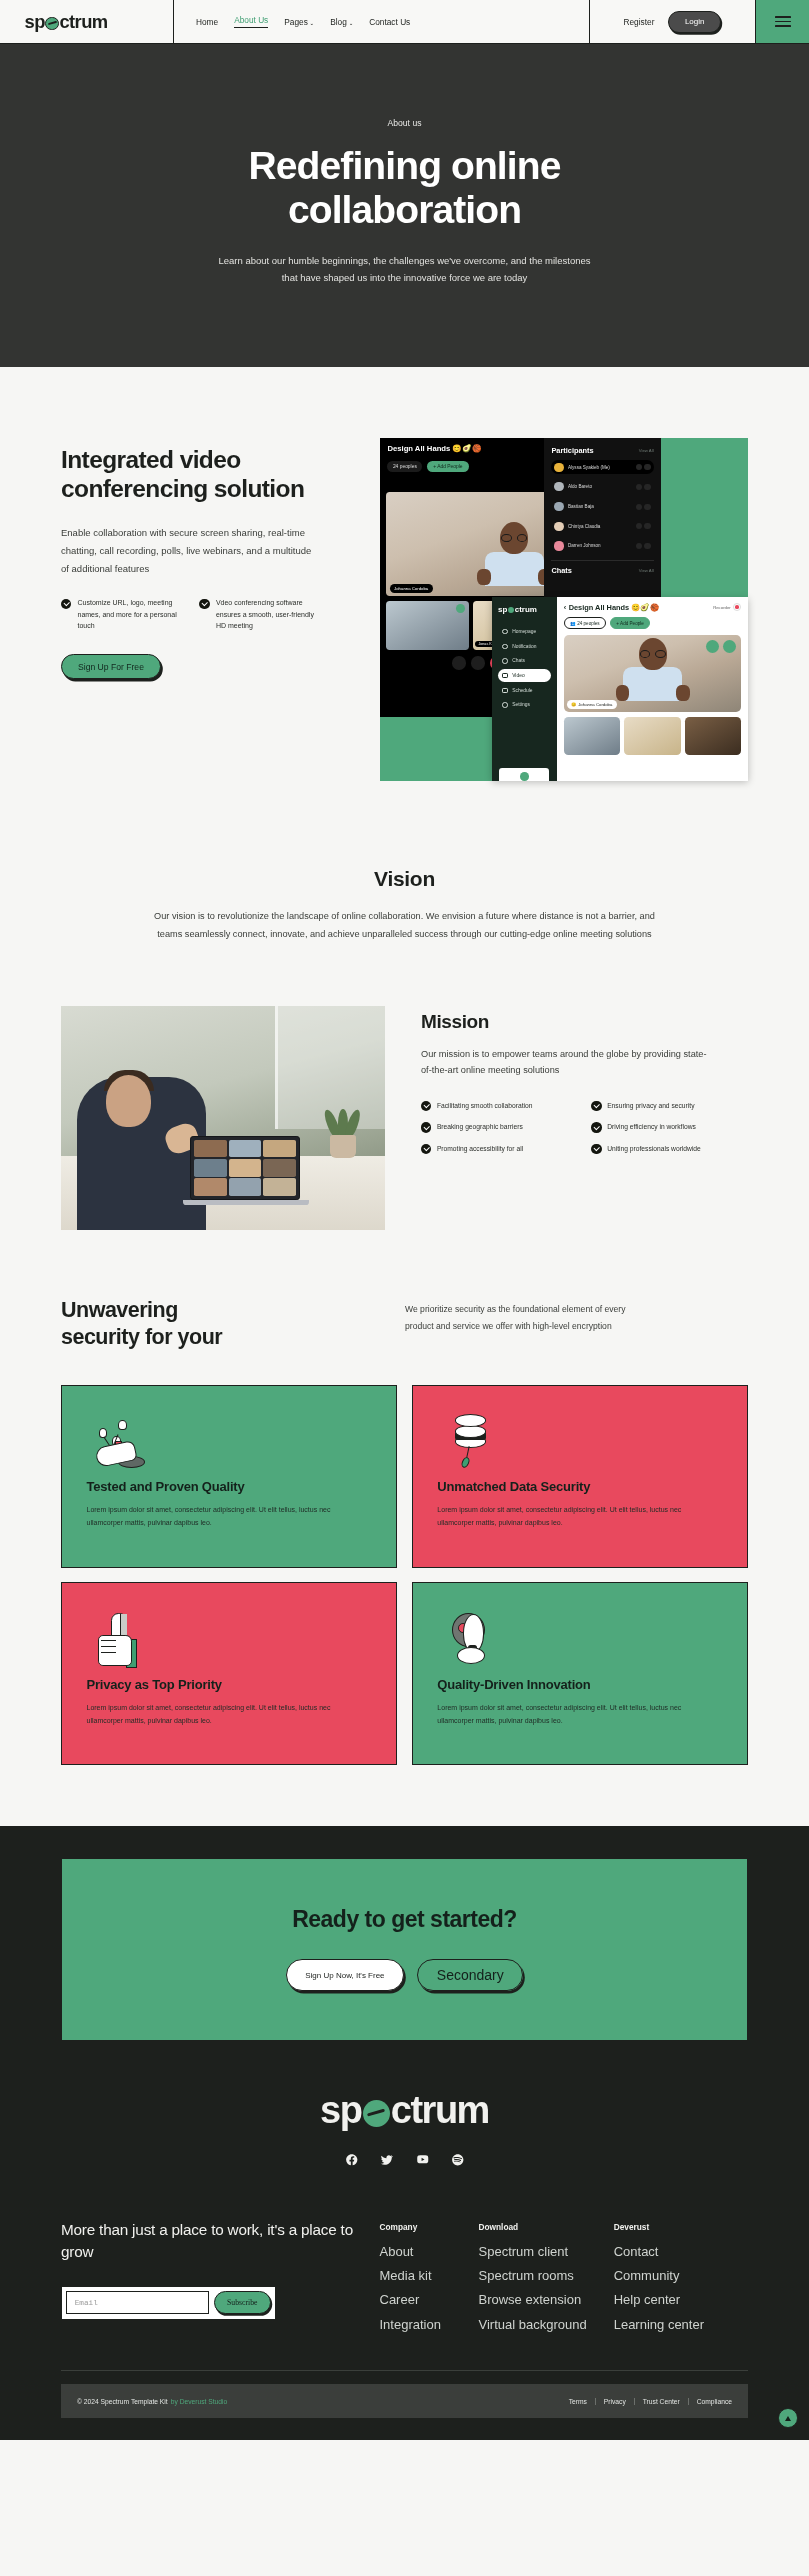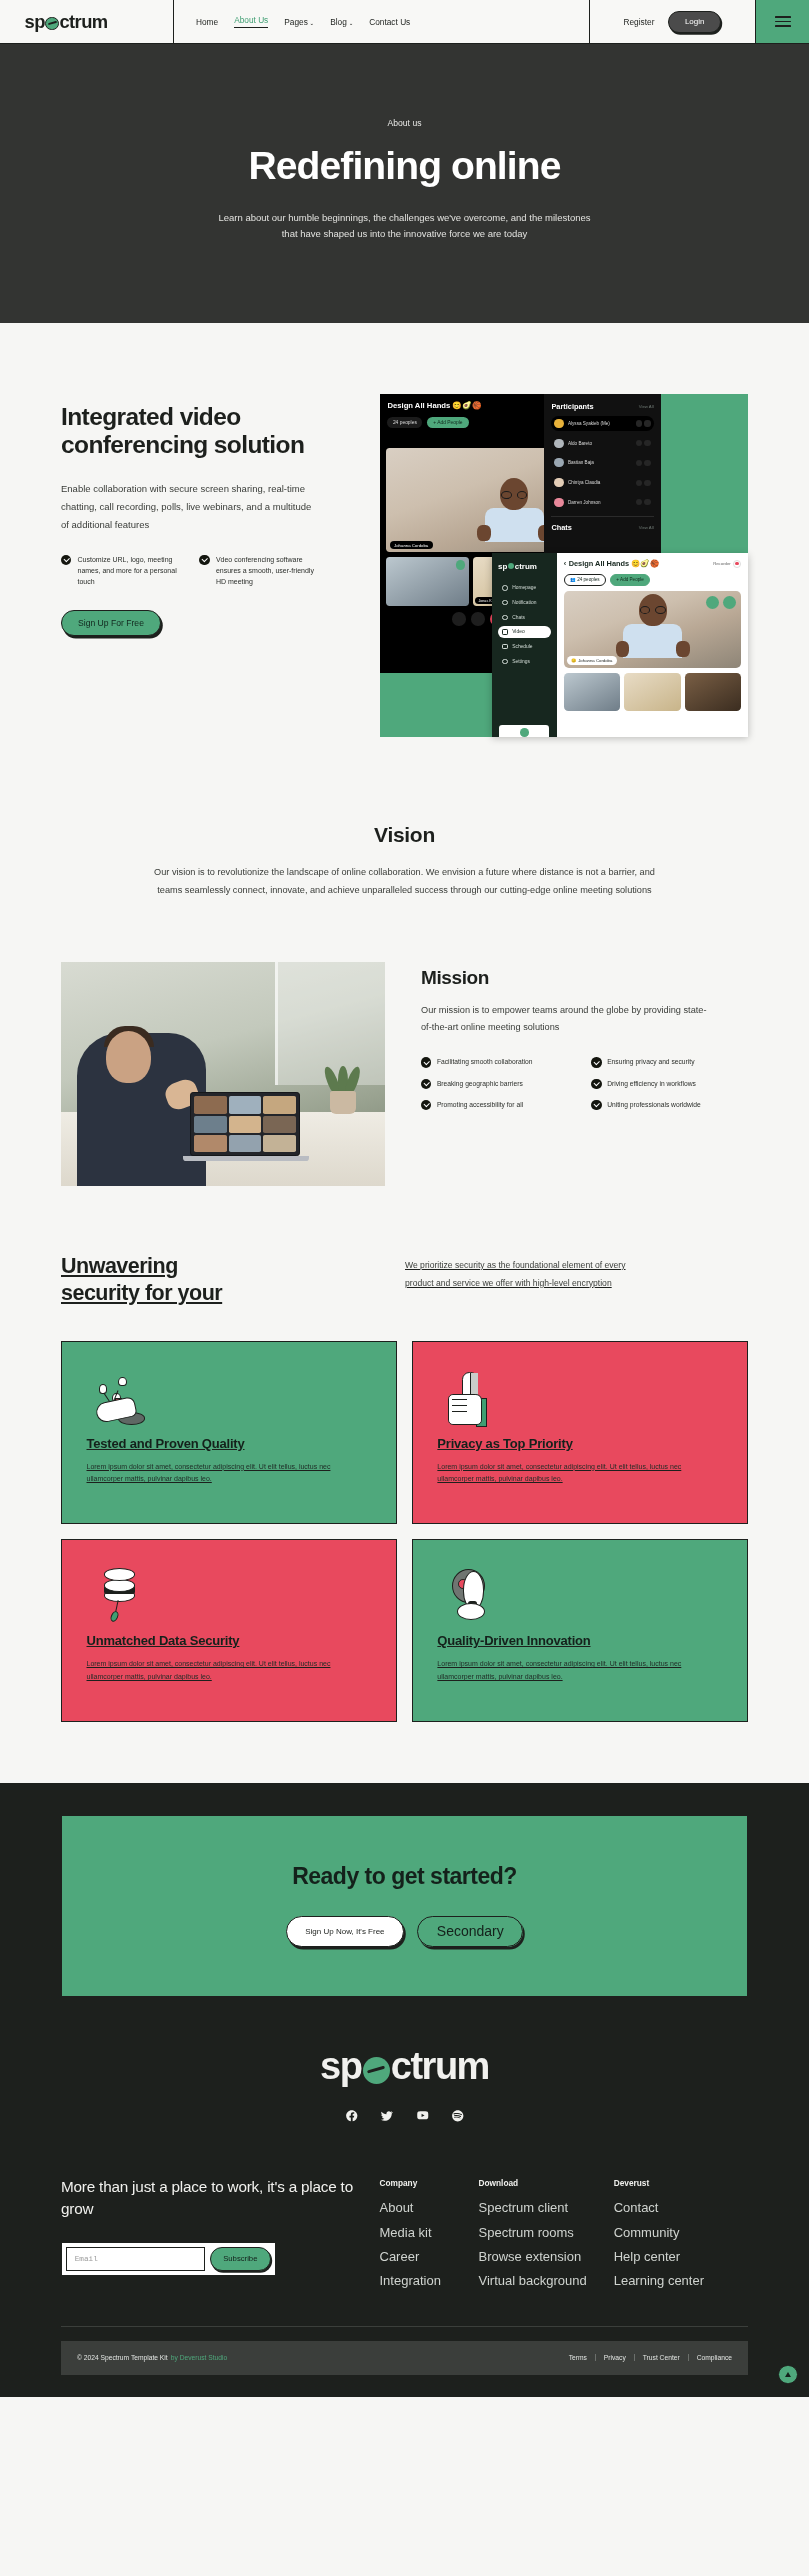--- a/index.html
+++ b/index.html
@@ -178,21 +178,21 @@
   .mi-plant .lf{position:absolute;bottom:19.6px;width:9.8px;height:29px;background:#5d7a4e;border-radius:50% 50% 40% 40%;}
   .mi-window{position:absolute;right:0;top:0;width:110px;height:123px;background:rgba(255,255,255,.35);
     border-left:3.1px solid rgba(255,255,255,.6);}
   .mission-text{ flex:1; padding-top:4.9px;}
   .mission-text h2{font-size:19px;font-weight:bold;letter-spacing:-0.4px;}
   .mission-text > p{margin-top:13px;font-size:9.2px;line-height:1.78;color:#3a3d39;max-width:288px;}
   .mission-checks{display:grid;grid-template-columns:1fr 1fr;gap:9.8px 13.5px;margin-top:21px;}
   .mcheck{display:flex;align-items:center;gap:5.5px;font-size:6.7px;color:#2b2e2a;}
 
   
-  .security{ background:#f6f6f4; padding:67px 0 61px;text-decoration:underline;}
+  .security{ background:#f6f6f4; padding:67px 0 61px;}
   .sec-head{display:flex; gap:37px; align-items:flex-start;}
   .sec-head h2{font-size:21.5px;line-height:1.25;font-weight:bold;letter-spacing:-0.5px;width:307px;}
   .sec-head p{flex:1;font-size:8.6px;line-height:2.05;color:#3a3d39;padding-top:3.7px;max-width:245px;}
   .cards{display:grid;grid-template-columns:1fr 1fr;gap:14.7px;margin-top:34px;}
   .card{ border:1.2px solid #1d201d; padding:26px 24.5px 28px; min-height:183px;}
   .card.green{background:#4fa87c;}
   .card.red{background:#e8495e;}
   .card-icon{height:64px; position:relative;}
   .card h3{font-size:13px;font-weight:bold;letter-spacing:-0.2px;color:#14211b;margin-top:3.7px;}
   .card p{margin-top:9.8px;font-size:7px;line-height:1.85;color:#1f2b25;max-width:258px;}
@@ -249,21 +249,21 @@
 
   .foot-main{ display:flex; gap:24.5px; padding:53px 0 0; align-items:flex-start;}
   .foot-left{ width:294px;}
   .foot-left h3{font-size:15.3px;line-height:1.45;color:#f1f1ee;font-weight:normal;letter-spacing:-0.2px;}
   .subscribe{ margin-top:22px; background:#fff; border:1.2px solid #1d201d; padding:4.3px;
     display:flex; align-items:center; gap:4.9px; width:215px;}
   .subscribe input{ flex:1; border:0.9px solid #1d201d; padding:6.7px 7.4px; font-size:7.7px;
     font-family:Liberation Mono, monospace; outline:none; background:#fff;}
   .subscribe input::placeholder{color:#9a9a9a;}
   .sub-btn{background:#4fa87c;color:#14211b;border:1.2px solid #1d201d;border-radius:13.5px;padding:6.1px 12.3px;
-    font-size:7.7px;box-shadow:1.2px 1.8px 0 #1d201d;cursor:pointer;white-space:nowrap;}
+    font-size:7.7px;box-shadow:1.2px 1.8px 0 #1d201d;cursor:pointer;white-space:nowrap;font-family:Liberation Serif, serif;}
   .foot-cols{ flex:1; display:flex; gap:27px; padding-top:2.5px;}
   .fcol{ min-width:72px;}
   .fcol h4{ font-size:8.3px; color:#f1f1ee; margin-bottom:12.3px; font-weight:bold;}
   .fcol a{ display:block; font-size:13px; color:#cfd3cf; text-decoration:none; margin-bottom:9.2px; cursor:pointer;}
 
   .foot-divider{ border-top:0.6px solid #3b3f3b; margin-top:29px;}
   .foot-bottom{ background:#3b3e3b; margin-top:13.5px; display:flex; align-items:center;
     justify-content:space-between; padding:13.5px 16px; font-size:6.7px; color:#e3e6e3;}
   .foot-bottom .by{color:#4fa87c; margin-left:3.1px;}
   .legal{display:flex;align-items:center;gap:0;}
@@ -304,20 +304,21 @@
         <span></span>
       </div>
   </div>
 </div>
 
 <section class="hero">
   <div class="container">
     <div class="eyebrow">About us</div>
     <h1>
       <span>Redefining online</span><br>
+      <span>collaboration</span>
     </h1>
     <p>Learn about our humble beginnings, the challenges we've overcome, and the milestones that have shaped us into the innovative force we are today</p>
   </div>
 </section>
 
 <section class="feature">
   <div class="container feature-row">
     <div class="feature-left">
       <h2>Integrated video conferencing solution</h2>
       <p>Enable collaboration with secure screen sharing, real-time chatting, call recording, polls, live webinars, and a multitude of additional features</p>
@@ -622,48 +623,48 @@
             <span class="plate"></span>
               <span class="palm"></span>
           </div>
         </div>
         <h3>Tested and Proven Quality</h3>
         <p>Lorem ipsum dolor sit amet, consectetur adipiscing elit. Ut elit tellus, luctus nec ullamcorper mattis, pulvinar dapibus leo.</p>
       </div>
 
       <div class="card red">
         <div class="card-icon">
+          <div class="ic-db">
+            <span class="d d3"></span>
+              <span class="band"></span>
+              <span class="d d2"></span>
+              <span class="d d1"></span>
+            <span class="needle"></span>
+              <span class="tip"></span>
+          </div>
+        </div>
+        <h3>Unmatched Data Security</h3>
+        <p>Lorem ipsum dolor sit amet, consectetur adipiscing elit. Ut elit tellus, luctus nec ullamcorper mattis, pulvinar dapibus leo.</p>
+      </div>
+
+      <div class="card red">
+        <div class="card-icon">
           <div class="ic-thumb">
             <span class="up"></span>
               <span class="shade"></span>
             <span class="grn"></span>
             <span class="fist"></span>
             <span class="lines">
                 <i></i>
                 <i></i>
                 <i></i>
               </span>
           </div>
         </div>
         <h3>Privacy as Top Priority</h3>
-        <p>Lorem ipsum dolor sit amet, consectetur adipiscing elit. Ut elit tellus, luctus nec ullamcorper mattis, pulvinar dapibus leo.</p>
-      </div>
-
-      <div class="card red">
-        <div class="card-icon">
-          <div class="ic-db">
-            <span class="d d3"></span>
-              <span class="band"></span>
-              <span class="d d2"></span>
-              <span class="d d1"></span>
-            <span class="needle"></span>
-              <span class="tip"></span>
-          </div>
-        </div>
-        <h3>Unmatched Data Security</h3>
         <p>Lorem ipsum dolor sit amet, consectetur adipiscing elit. Ut elit tellus, luctus nec ullamcorper mattis, pulvinar dapibus leo.</p>
       </div>
 
       <div class="card green">
         <div class="card-icon">
           <div class="ic-bulb">
             <span class="grey"></span>
               <span class="dot"></span>
               <span class="white"></span>
             <span class="nub"></span>

